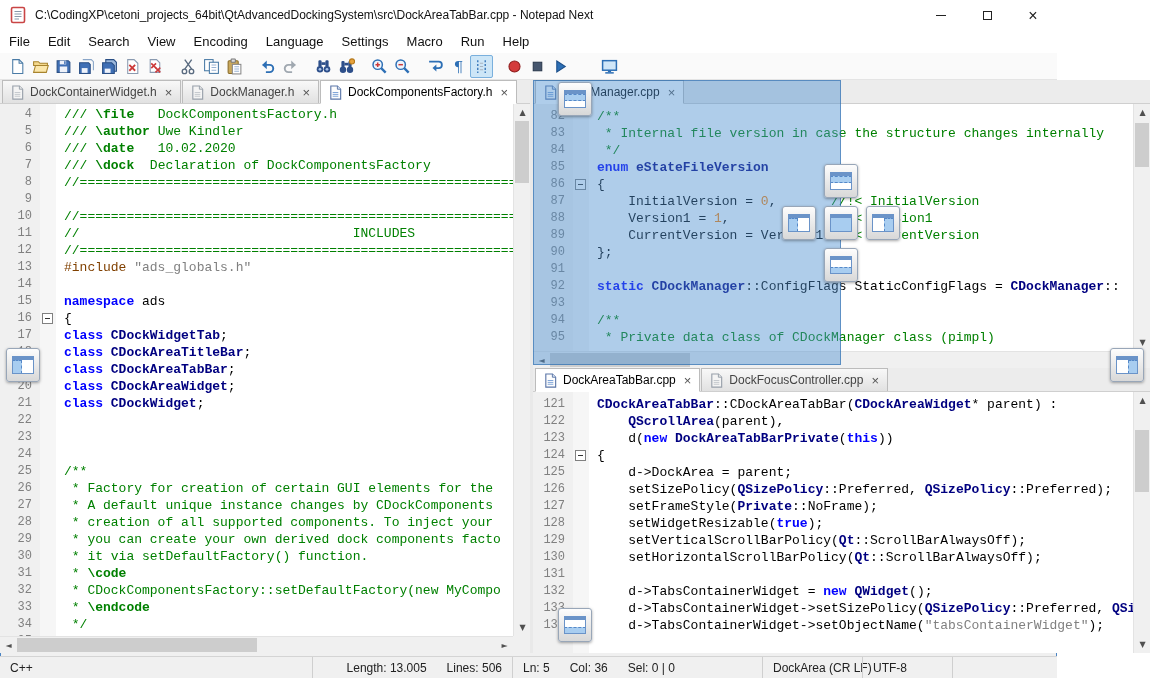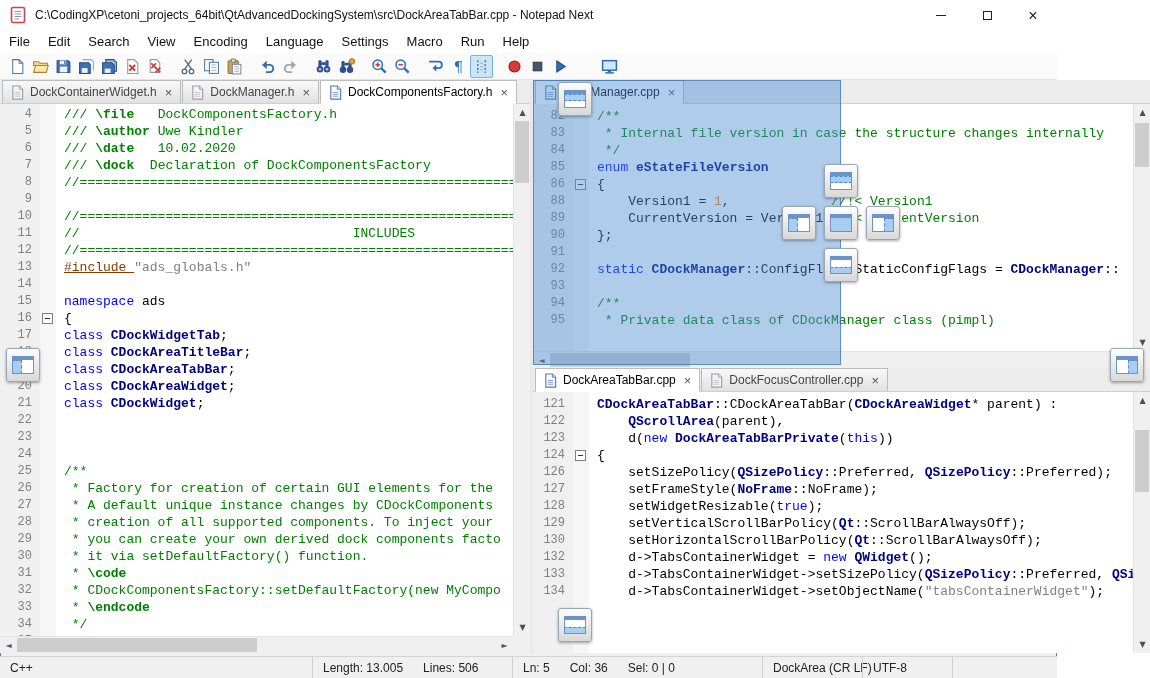--- a/index.html
+++ b/index.html
@@ -63,25 +63,25 @@
   .fold-underlay   { position:absolute; left:40px; top:0; bottom:0; width:16px; background:#f6f6f6; }
   .line { position:relative; display:flex; height:17px; line-height:17px;
           font-family:"Liberation Mono", monospace; font-size:13px; }
   .lnum { flex:0 0 40px; background:#f0f0f0; color:#808080; text-align:right;
           padding-right:8px; font-size:12px; }
   .lfold { flex:0 0 16px; background:#f6f6f6; position:relative; }
   .lcode { white-space:pre; padding-left:8px; color:#000; }
   .foldbox { position:absolute; left:2px; top:3px; width:11px; height:11px;
              border:1px solid #808080; background:#fff; }
   .foldbox::after { content:""; position:absolute; left:2px; right:2px; top:4px; height:1px; background:#333; }
-  .tk-k { color:#0000ff; font-weight:normal;text-align:center; }
+  .tk-k { color:#0000ff; font-weight:bold;text-align:center; }
   .tk-t { color:#000080; font-weight:bold; }
   .tk-c { color:#008000; }
   .tk-d { color:#008000; font-weight:bold; }
-  .tk-p { color:#804000;text-decoration:underline; }
+  .tk-p { color:#804000; }
   .tk-s { color:#808080; }
   .tk-n { color:#ff8000; }
 
   
   .vscroll, .hscroll { position:absolute; background:#f0f0f0; }
   .vscroll { border-left:1px solid #e3e3e3; }
   .hscroll { border-top:1px solid #e3e3e3; }
   .sb-btn { position:absolute; width:17px; height:17px; color:#505050; font-size:8px;
             display:flex; align-items:center; justify-content:center;
             font-family:"DejaVu Sans", sans-serif; }
@@ -612,20 +612,25 @@
             <div class="lcode"><span class="tk-k">enum </span><span class="tk-t">eStateFileVersion</span></div>
           </div>
           <div class="line">
             <div class="lnum">86</div>
             <div class="lfold">
               <div class="foldbox"></div>
             </div>
             <div class="lcode"><span>{</span></div>
           </div>
           <div class="line">
+            <div class="lnum">87</div>
+            <div class="lfold"></div>
+            <div class="lcode"><span>    InitialVersion = </span><span class="tk-n">0</span><span>,       </span><span class="tk-c">//!&lt; InitialVersion</span></div>
+          </div>
+          <div class="line">
             <div class="lnum">88</div>
             <div class="lfold"></div>
             <div class="lcode"><span>    Version1 = </span><span class="tk-n">1</span><span>,             </span><span class="tk-c">//!&lt; Version1</span></div>
           </div>
           <div class="line">
             <div class="lnum">89</div>
             <div class="lfold"></div>
             <div class="lcode"><span>    CurrentVersion = Version1 </span><span class="tk-c">//!&lt; CurrentVersion</span></div>
           </div>
           <div class="line">
@@ -712,43 +717,53 @@
             <div class="lcode"><span>    d(</span><span class="tk-k">new</span><span> </span><span class="tk-t">DockAreaTabBarPrivate</span><span>(</span><span class="tk-k">this</span><span>))</span></div>
           </div>
           <div class="line">
             <div class="lnum">124</div>
             <div class="lfold">
               <div class="foldbox"></div>
             </div>
             <div class="lcode"><span>{</span></div>
           </div>
           <div class="line">
+            <div class="lnum">125</div>
+            <div class="lfold"></div>
+            <div class="lcode"><span>    d-&gt;DockArea = parent;</span></div>
+          </div>
+          <div class="line">
             <div class="lnum">126</div>
             <div class="lfold"></div>
             <div class="lcode"><span>    setSizePolicy(</span><span class="tk-t">QSizePolicy</span><span>::Preferred, </span><span class="tk-t">QSizePolicy</span><span>::Preferred);</span></div>
           </div>
           <div class="line">
             <div class="lnum">127</div>
             <div class="lfold"></div>
-            <div class="lcode"><span>    setFrameStyle(</span><span class="tk-t">NoFrame</span><span>::NoFrame);</span></div>
+            <div class="lcode"><span>    setFrameStyle(</span><span class="tk-t">Private</span><span>::NoFrame);</span></div>
           </div>
           <div class="line">
             <div class="lnum">128</div>
             <div class="lfold"></div>
             <div class="lcode"><span>    setWidgetResizable(</span><span class="tk-k">true</span><span>);</span></div>
           </div>
           <div class="line">
             <div class="lnum">129</div>
             <div class="lfold"></div>
             <div class="lcode"><span>    setVerticalScrollBarPolicy(</span><span class="tk-t">Qt</span><span>::ScrollBarAlwaysOff);</span></div>
           </div>
           <div class="line">
             <div class="lnum">130</div>
             <div class="lfold"></div>
             <div class="lcode"><span>    setHorizontalScrollBarPolicy(</span><span class="tk-t">Qt</span><span>::ScrollBarAlwaysOff);</span></div>
+          </div>
+          <div class="line">
+            <div class="lnum">131</div>
+            <div class="lfold"></div>
+            <div class="lcode"></div>
           </div>
           <div class="line">
             <div class="lnum">132</div>
             <div class="lfold"></div>
             <div class="lcode"><span>    d-&gt;TabsContainerWidget = </span><span class="tk-k">new</span><span> </span><span class="tk-t">QWidget</span><span>();</span></div>
           </div>
           <div class="line">
             <div class="lnum">133</div>
             <div class="lfold"></div>
             <div class="lcode"><span>    d-&gt;TabsContainerWidget-&gt;setSizePolicy(</span><span class="tk-t">QSizePolicy</span><span>::Preferred, </span><span class="tk-t">QSizePolicy</span></div>
@@ -812,21 +827,21 @@
         <div class="ind-win">
           <div class="fill"></div>
         </div>
       </div>
     </div>
 
   <div class="statusbar" id="statusbar">
       <div class="sb-seg sb-flex">
         <span>C++</span>
       </div>
-      <div class="sb-seg" style="width: 200px;">
+      <div class="sb-seg" style="width: 200px; justify-content: flex-end;">
         <span>Length: 13.005</span>
         <span>Lines: 506</span>
       </div>
       <div class="sb-seg" style="width: 250px;">
         <span>Ln: 5</span>
         <span>Col: 36</span>
         <span>Sel: 0 | 0</span>
       </div>
       <div class="sb-seg" style="width: 100px;">
         <span>DockArea (CR LF)</span>

